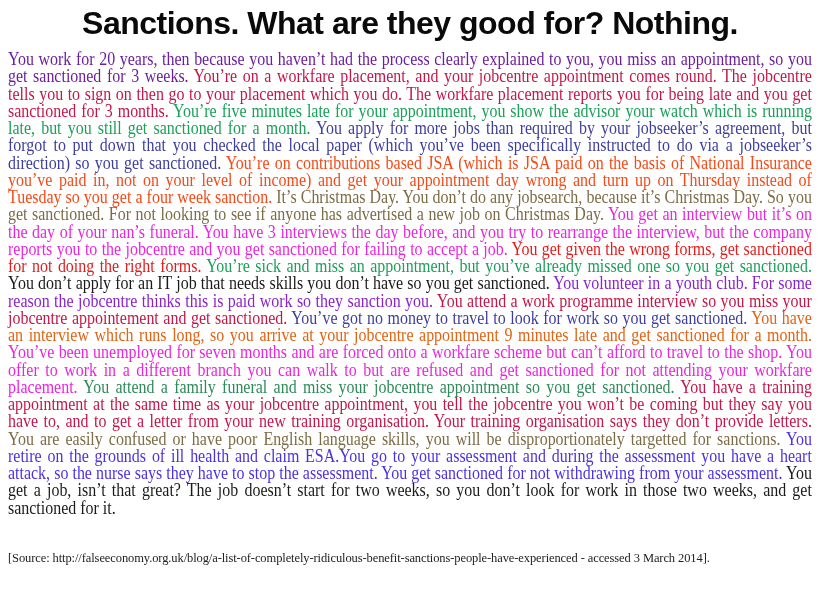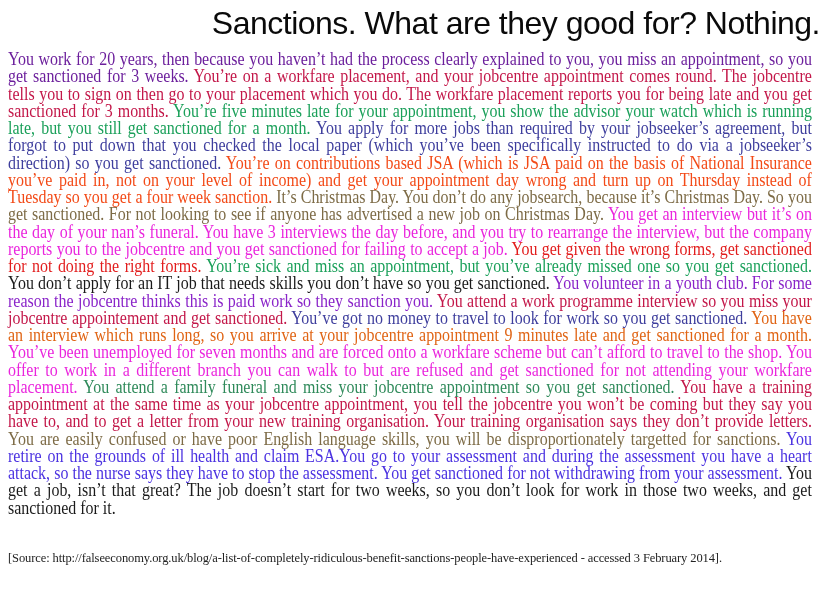--- a/index.html
+++ b/index.html
@@ -13,23 +13,23 @@
   .slide {
     position: relative;
     width: 820px; height: 600px;
     background: #ffffff;
   }
   .title {
     position: absolute;
     top: 5px; left: 0;
     width: 820px;
     margin: 0;
-    text-align: right;
+    text-align: center;
     font-family: "Liberation Sans", sans-serif;
-    font-weight: normal;
+    font-weight: bold;
     font-size: 32px;
     letter-spacing: -0.5px;
     white-space: nowrap;
     color: #0a0a0a;
   }
   .bodytext {
     position: absolute;
     top: 50px; left: 8px;
     width: 957px;              
     margin: 0;
@@ -51,14 +51,14 @@
   }
 </style>
 </head>
 <body>
 
 <div class="slide">
   <h1 class="title">Sanctions. What are they good for? Nothing.</h1>
 
   <p class="bodytext"><span style="color: rgb(108, 31, 156);">You work for 20 years, then because you haven’t had the process clearly explained to you, you miss an appointment, so you get sanctioned for 3 weeks. </span><span style="color: rgb(195, 23, 73);">You’re on a workfare placement, and your jobcentre appointment comes round. The jobcentre tells you to sign on then go to your placement which you do. The workfare placement reports you for being late and you get sanctioned for 3 months. </span><span style="color: rgb(27, 160, 90);">You’re five minutes late for your appointment, you show the advisor your watch which is running late, but you still get sanctioned for a month. </span><span style="color: rgb(62, 62, 157);">You apply for more jobs than required by your jobseeker’s agreement, but forgot to put down that you checked the local paper (which you’ve been specifically instructed to do via a jobseeker’s direction) so you get sanctioned. </span><span style="color: rgb(243, 74, 23);">You’re on contributions based JSA (which is JSA paid on the basis of National Insurance you’ve paid in, not on your level of income) and get your appointment day wrong and turn up on Thursday instead of Tuesday so you get a four week sanction. </span><span style="color: rgb(125, 107, 70);">It’s Christmas Day. You don’t do any jobsearch, because it’s Christmas Day. So you get sanctioned. For not looking to see if anyone has advertised a new job on Christmas Day. </span><span style="color: rgb(234, 37, 221);">You get an interview but it’s on the day of your nan’s funeral. You have 3 interviews the day before, and you try to rearrange the interview, but the company reports you to the jobcentre and you get sanctioned for failing to accept a job. </span><span style="color: rgb(226, 29, 29);">You get given the wrong forms, get sanctioned for not doing the right forms. </span><span style="color: rgb(27, 160, 90);">You’re sick and miss an appointment, but you’ve already missed one so you get sanctioned. </span><span style="color: rgb(26, 26, 26);">You don’t apply for an IT job that needs skills you don’t have so you get sanctioned. </span><span style="color: rgb(138, 36, 201);">You volunteer in a youth club. For some reason the jobcentre thinks this is paid work so they sanction you. </span><span style="color: rgb(195, 23, 73);">You attend a work programme interview so you miss your jobcentre appointement and get sanctioned. </span><span style="color: rgb(62, 62, 157);">You’ve got no money to travel to look for work so you get sanctioned. </span><span style="color: rgb(224, 100, 20);">You have an interview which runs long, so you arrive at your jobcentre appointment 9 minutes late and get sanctioned for a month. </span><span style="color: rgb(234, 37, 221);">You’ve been unemployed for seven months and are forced onto a workfare scheme but can’t afford to travel to the shop. You offer to work in a different branch you can walk to but are refused and get sanctioned for not attending your workfare placement. </span><span style="color: rgb(47, 138, 90);">You attend a family funeral and miss your jobcentre appointment so you get sanctioned. </span><span style="color: rgb(195, 23, 73);">You have a training appointment at the same time as your jobcentre appointment, you tell the jobcentre you won’t be coming but they say you have to, and to get a letter from your new training organisation. Your training organisation says they don’t provide letters. </span><span style="color: rgb(125, 107, 70);">You are easily confused or have poor English language skills, you will be disproportionately targetted for sanctions. </span><span style="color: rgb(75, 50, 225);">You retire on the grounds of ill health and claim ESA.You go to your assessment and during the assessment you have a heart attack, so the nurse says they have to stop the assessment. You get sanctioned for not withdrawing from your assessment. </span><span style="color: rgb(26, 26, 26);">You get a job, isn’t that great? The job doesn’t start for two weeks, so you don’t look for work in those two weeks, and get sanctioned for it.</span></p>
 
-  <p class="source">[Source: http://falseeconomy.org.uk/blog/a-list-of-completely-ridiculous-benefit-sanctions-people-have-experienced - accessed 3 February 2014].</p>
+  <p class="source">[Source: http://falseeconomy.org.uk/blog/a-list-of-completely-ridiculous-benefit-sanctions-people-have-experienced - accessed 3 March 2014].</p>
 </div>
 
 </body></html>

